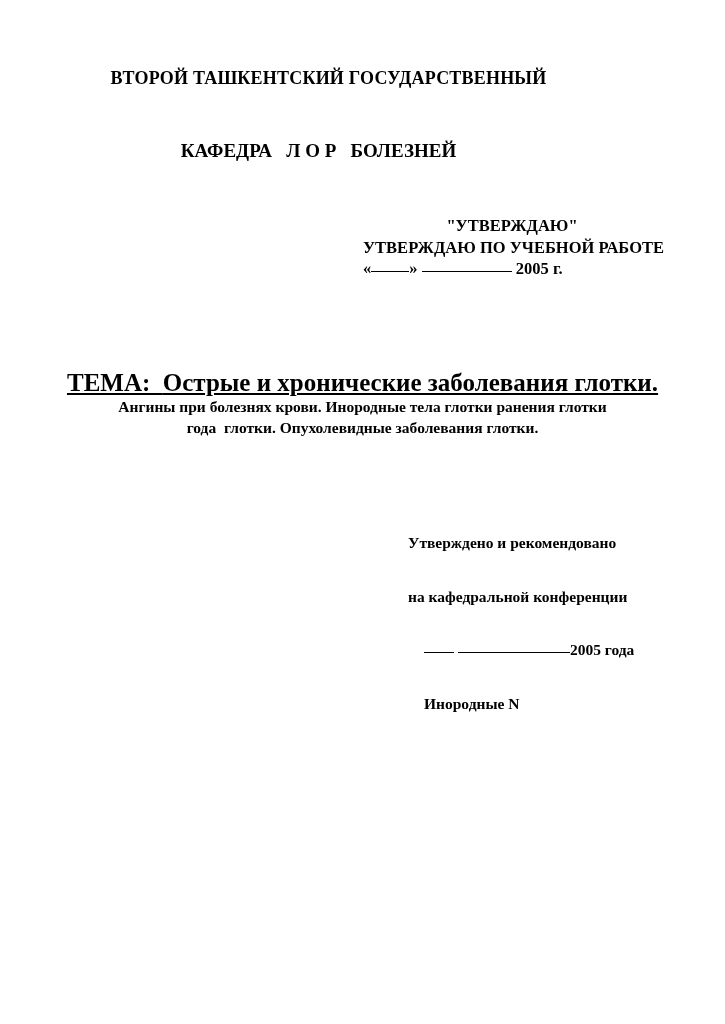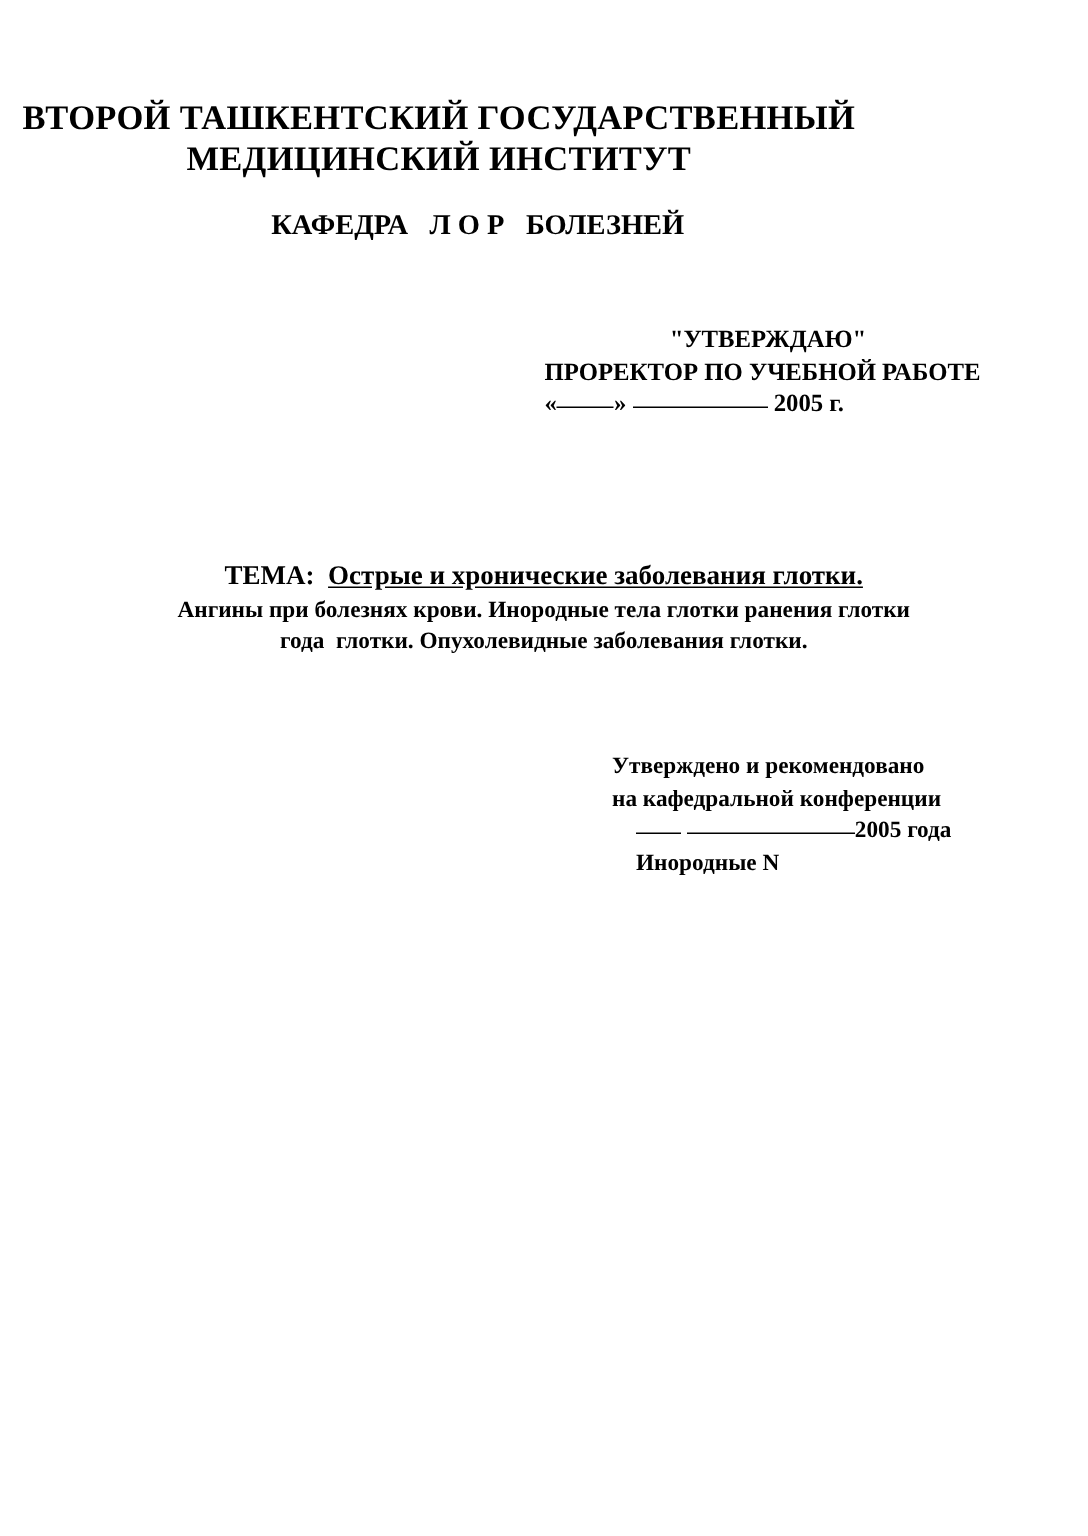--- a/index.html
+++ b/index.html
@@ -20,23 +20,24 @@
     overflow: hidden;
   }
 
   
   .institute-header {
     position: absolute;
     top: 65px;
     left: 0;
     width: 585px;
     text-align: center;
-    font-size: 23px;
+    font-size: 18px;
     line-height: 27px;
     letter-spacing: 0.2px;
+    padding-left: 36px;
   }
   .institute-header .line {
     display: block;
     white-space: pre;
   }
 
   
   .department-line {
     position: absolute;
     top: 138px;
@@ -79,23 +80,24 @@
   
   .theme-block {
     position: absolute;
     top: 370px;
     left: 0;
     width: 725px;
     text-align: center;
   }
   .theme-main {
     display: block;
-    font-size: 18px;
+    font-size: 25px;
     line-height: 26px;
     white-space: pre;
+    text-decoration: underline;
   }
   .theme-main .label { text-decoration: none; }
   .theme-main .subject { text-decoration: underline; text-underline-offset: 2px; }
   .theme-sub {
     display: block;
     font-size: 15.5px;
     line-height: 21px;
     white-space: pre;
   }
 
@@ -105,20 +107,21 @@
     top: 500px;
     left: 408px;
     width: 300px;
     font-size: 15.5px;
     line-height: 21.5px;
     text-align: left;
   }
   .recommend-block .row {
     display: block;
     white-space: pre;
+    margin-top: 32px;
   }
   .recommend-block .row.indent { padding-left: 16px; }
   .rule-r1 { width: 30px; }
   .rule-r2 { width: 112px; }
 
   
   .footer-city {
     position: absolute;
     top: 888px;
     left: 0;
@@ -129,28 +132,27 @@
     white-space: pre;
   }
 </style>
 </head>
 <body>
 
 <div class="page">
 
   <div class="institute-header">
     <span class="line">ВТОРОЙ ТАШКЕНТСКИЙ ГОСУДАРСТВЕННЫЙ</span>
-    <span class="line">МЕДИЦИНСКИЙ ИНСТИТУТ</span>
   </div>
 
   <div class="department-line">КАФЕДРА   Л О Р   БОЛЕЗНЕЙ</div>
 
   <div class="approve-block">
     <span class="centered">"УТВЕРЖДАЮ"</span>
-    <span class="row">ПРОРЕКТОР ПО УЧЕБНОЙ РАБОТЕ</span>
+    <span class="row">УТВЕРЖДАЮ ПО УЧЕБНОЙ РАБОТЕ</span>
     <span class="row"><span>«</span><span class="rule rule-short"></span><span>»</span> <span class="rule rule-long"></span> <span>2005 г.</span></span>
   </div>
 
   <div class="theme-block">
     <span class="theme-main"><span class="label">ТЕМА:  </span><span class="subject">Острые и хронические заболевания глотки.</span></span>
     <span class="theme-sub">Ангины при болезнях крови. Инородные тела глотки ранения глотки</span>
     <span class="theme-sub">года  глотки. Опухолевидные заболевания глотки.</span>
   </div>
 
   <div class="recommend-block">

